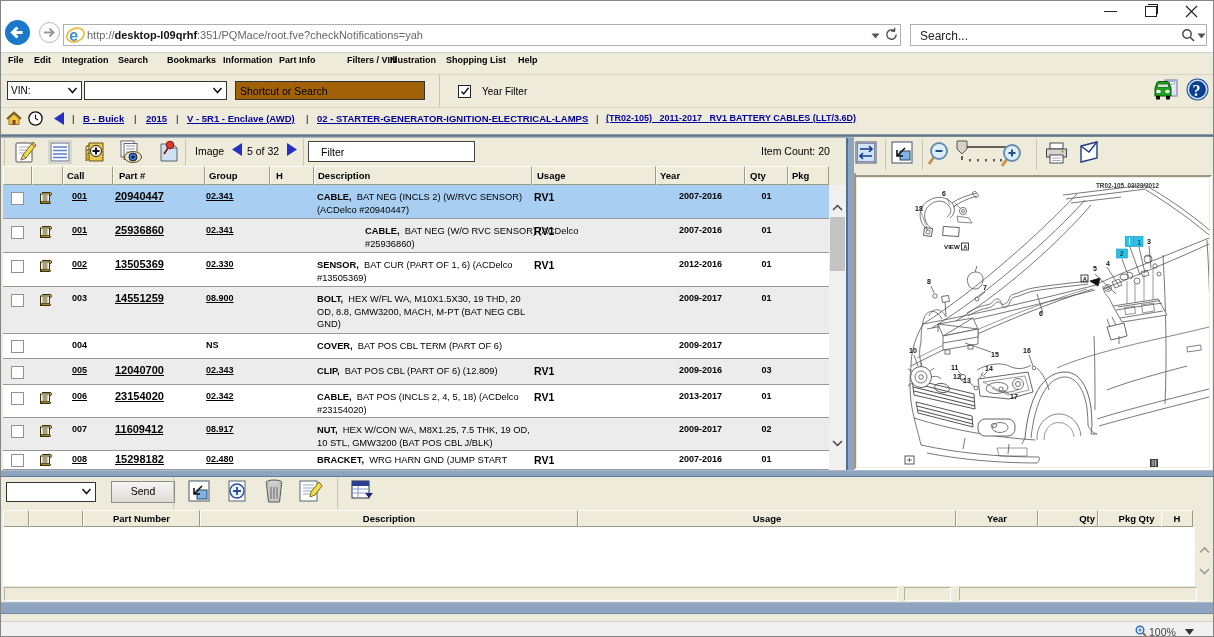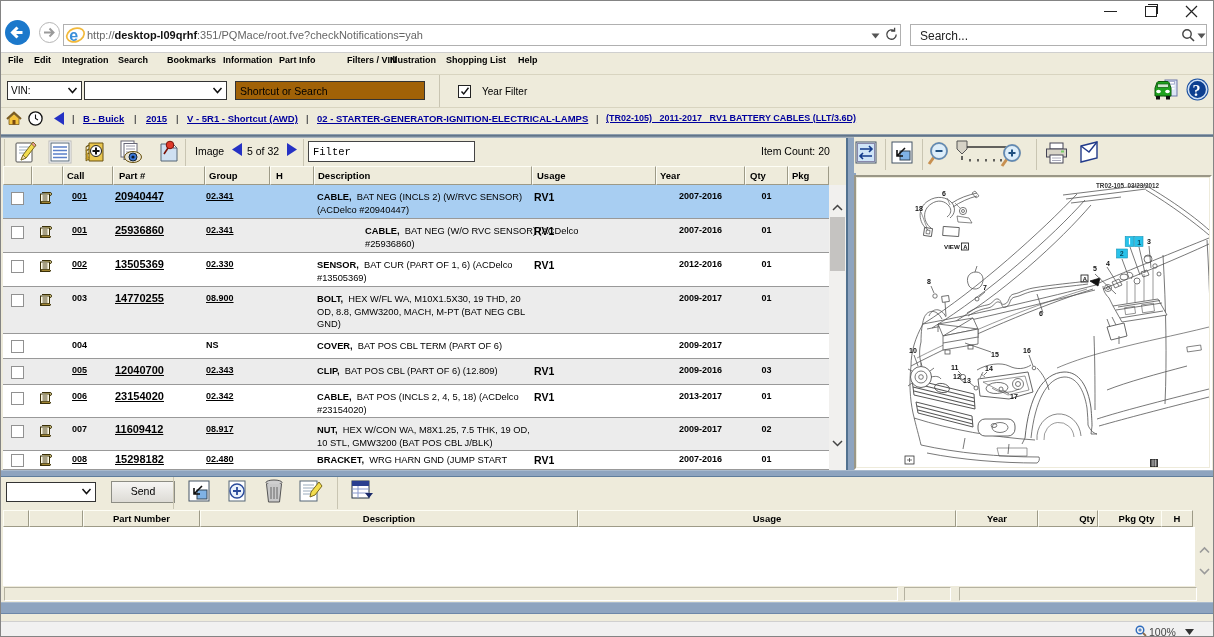--- a/index.html
+++ b/index.html
@@ -128,21 +128,21 @@
     </svg>
   <svg class="abs" style="left:53px;top:111px" width="11" height="13">
       <path d="M10,0 L10,13 L0,6.5 Z" fill="#2531c4"></path>
     </svg>
   <div class="abs" style="top:112px;left:0;width:1214px;font-size:9.5px;font-weight:bold;color:#00009d;">
     <span class="abs" style="left:71px;color:#5a5a5a;">|</span>
     <span class="abs lnk" style="left:82px;">B - Buick</span>
     <span class="abs" style="left:133px;color:#5a5a5a;">|</span>
     <span class="abs lnk" style="left:145px;">2015</span>
     <span class="abs" style="left:175px;color:#5a5a5a;">|</span>
-    <span class="abs lnk" style="left:186px;">V - 5R1 - Shortcut (AWD)</span>
+    <span class="abs lnk" style="left:186px;">V - 5R1 - Enclave (AWD)</span>
     <span class="abs" style="left:305px;color:#5a5a5a;">|</span>
     <span class="abs lnk" style="left:316px;">02 - STARTER-GENERATOR-IGNITION-ELECTRICAL-LAMPS</span>
     <span class="abs" style="left:595px;color:#5a5a5a;">|</span>
     <span class="abs lnk" style="left:605px;font-size:9px;">(TR02-105)&nbsp;&nbsp; 2011-2017&nbsp;&nbsp; RV1 BATTERY CABLES (LLT/3.6D)</span>
   </div>
   <div class="abs" style="left:0;top:133px;width:1214px;height:4px;background:linear-gradient(#a7b5c1 0%,#5f7287 35%,#7d8fa0 70%,#c6cdd4 100%);"></div>
 
   <div class="abs" style="left:3px;top:138px;width:1px;height:28px;background:#c9c5b2;"></div>
   <div class="abs" style="left:184px;top:138px;width:1px;height:28px;background:#c9c5b2;"></div>
   <div class="abs" style="left:302px;top:138px;width:1px;height:28px;background:#c9c5b2;"></div>
@@ -183,21 +183,21 @@
 </div>
   <div class="abs" style="left:194px;top:144px;font-size:10.5px;">Image</div>
   <svg class="abs" style="left:231px;top:142px" width="11" height="13">
       <path d="M10,0 L10,13 L0,6.5 Z" fill="#2531c4"></path>
     </svg>
   <div class="abs" style="left:246px;top:144px;font-size:10.5px;">5 of 32</div>
   <svg class="abs" style="left:286px;top:142px" width="11" height="13">
       <path d="M0,0 L0,13 L10,6.5 Z" fill="#2531c4"></path>
     </svg>
   <div class="abs" style="left:307px;top:140px;width:167px;height:21px;background:#fff;border:1px solid #444;box-sizing:border-box;font-size:10.5px;">
-    <span style="position:absolute;left:4px;top:4px;font-family:Liberation Mono, monospace;">Filter</span>
+    <span style="position:absolute;left:12px;top:4px;">Filter</span>
   </div>
   <div class="abs" style="left:760px;top:144px;font-size:10.5px;">Item Count: 20</div>
 
   <div class="hdrcell" style="left:2px;top:165px;width:29px;height:19px;"></div>
   <div class="hdrcell" style="left:31px;top:165px;width:31px;height:19px;"></div>
   <div class="hdrcell" style="left:62px;top:165px;width:50px;height:19px;">
       <span style="position:absolute;left:3px;top:3px;">Call</span>
     </div>
   <div class="hdrcell" style="left:112px;top:165px;width:92px;height:19px;">
       <span style="position:absolute;left:5px;top:3px;">Part #</span>
@@ -273,21 +273,21 @@
 <div class="abs" style="left:744px;top:258px;width:43px;text-align:center;font-size:9px;font-weight:bold;">01</div>
 <div class="abs" style="left:2px;top:286px;width:826px;height:47px;background:#ececec;border-bottom:1px solid #999;box-sizing:border-box;"></div>
 <div class="cbx" style="left:10px;top:293px;"></div>
 <svg class="abs" style="left:38px;top:292px" width="14" height="14" viewBox="0 0 14 14">
 <path d="M3,1.5 h8 a1.5,1.5 0 0 1 0,3 h-1" fill="#f7e9a0" stroke="#3a3008" stroke-width="1"></path>
 <rect x="1.5" y="3" width="9" height="9.5" fill="#fffbe8" stroke="#3a3008" stroke-width="1"></rect>
 <path d="M3.5,5 h5 M3.5,7 h5 M3.5,9 h5" stroke="#3a3008" stroke-width="0.9"></path>
 <path d="M1.5,10.5 h9 l1.5,1.5 h-9 z" fill="#e3bc4e" stroke="#3a3008" stroke-width="0.8"></path>
 </svg>
 <div class="abs" style="left:71px;top:292px;font-size:9px;font-weight:bold;">003</div>
-<div class="abs lnk" style="left:114px;top:291px;font-size:11px;font-weight:bold;">14770255</div>
+<div class="abs lnk" style="left:114px;top:291px;font-size:11px;font-weight:bold;">14551259</div>
 <div class="abs lnk" style="left:205px;top:292px;font-size:9px;font-weight:bold;">08.900</div>
 <div class="abs" style="left:316px;top:292px;font-size:9.3px;line-height:12.5px;"><b>BOLT,</b>&nbsp; HEX W/FL WA, M10X1.5X30, 19 THD, 20<br>OD, 8.8, GMW3200, MACH, M-PT (BAT NEG CBL<br>GND)</div>
 <div class="abs" style="left:655px;top:292px;width:89px;text-align:center;font-size:9px;font-weight:bold;">2009-2017</div>
 <div class="abs" style="left:744px;top:292px;width:43px;text-align:center;font-size:9px;font-weight:bold;">01</div>
 <div class="abs" style="left:2px;top:333px;width:826px;height:25px;background:#ffffff;border-bottom:1px solid #999;box-sizing:border-box;"></div>
 <div class="cbx" style="left:10px;top:339px;"></div>
 <div class="abs" style="left:71px;top:339px;font-size:9px;font-weight:bold;">004</div>
 <div class="abs" style="left:205px;top:339px;font-size:9px;font-weight:bold;">NS</div>
 <div class="abs" style="left:316px;top:339px;font-size:9.3px;line-height:12.5px;"><b>COVER,</b>&nbsp; BAT POS CBL TERM (PART OF 6)</div>
 <div class="abs" style="left:655px;top:339px;width:89px;text-align:center;font-size:9px;font-weight:bold;">2009-2017</div>

